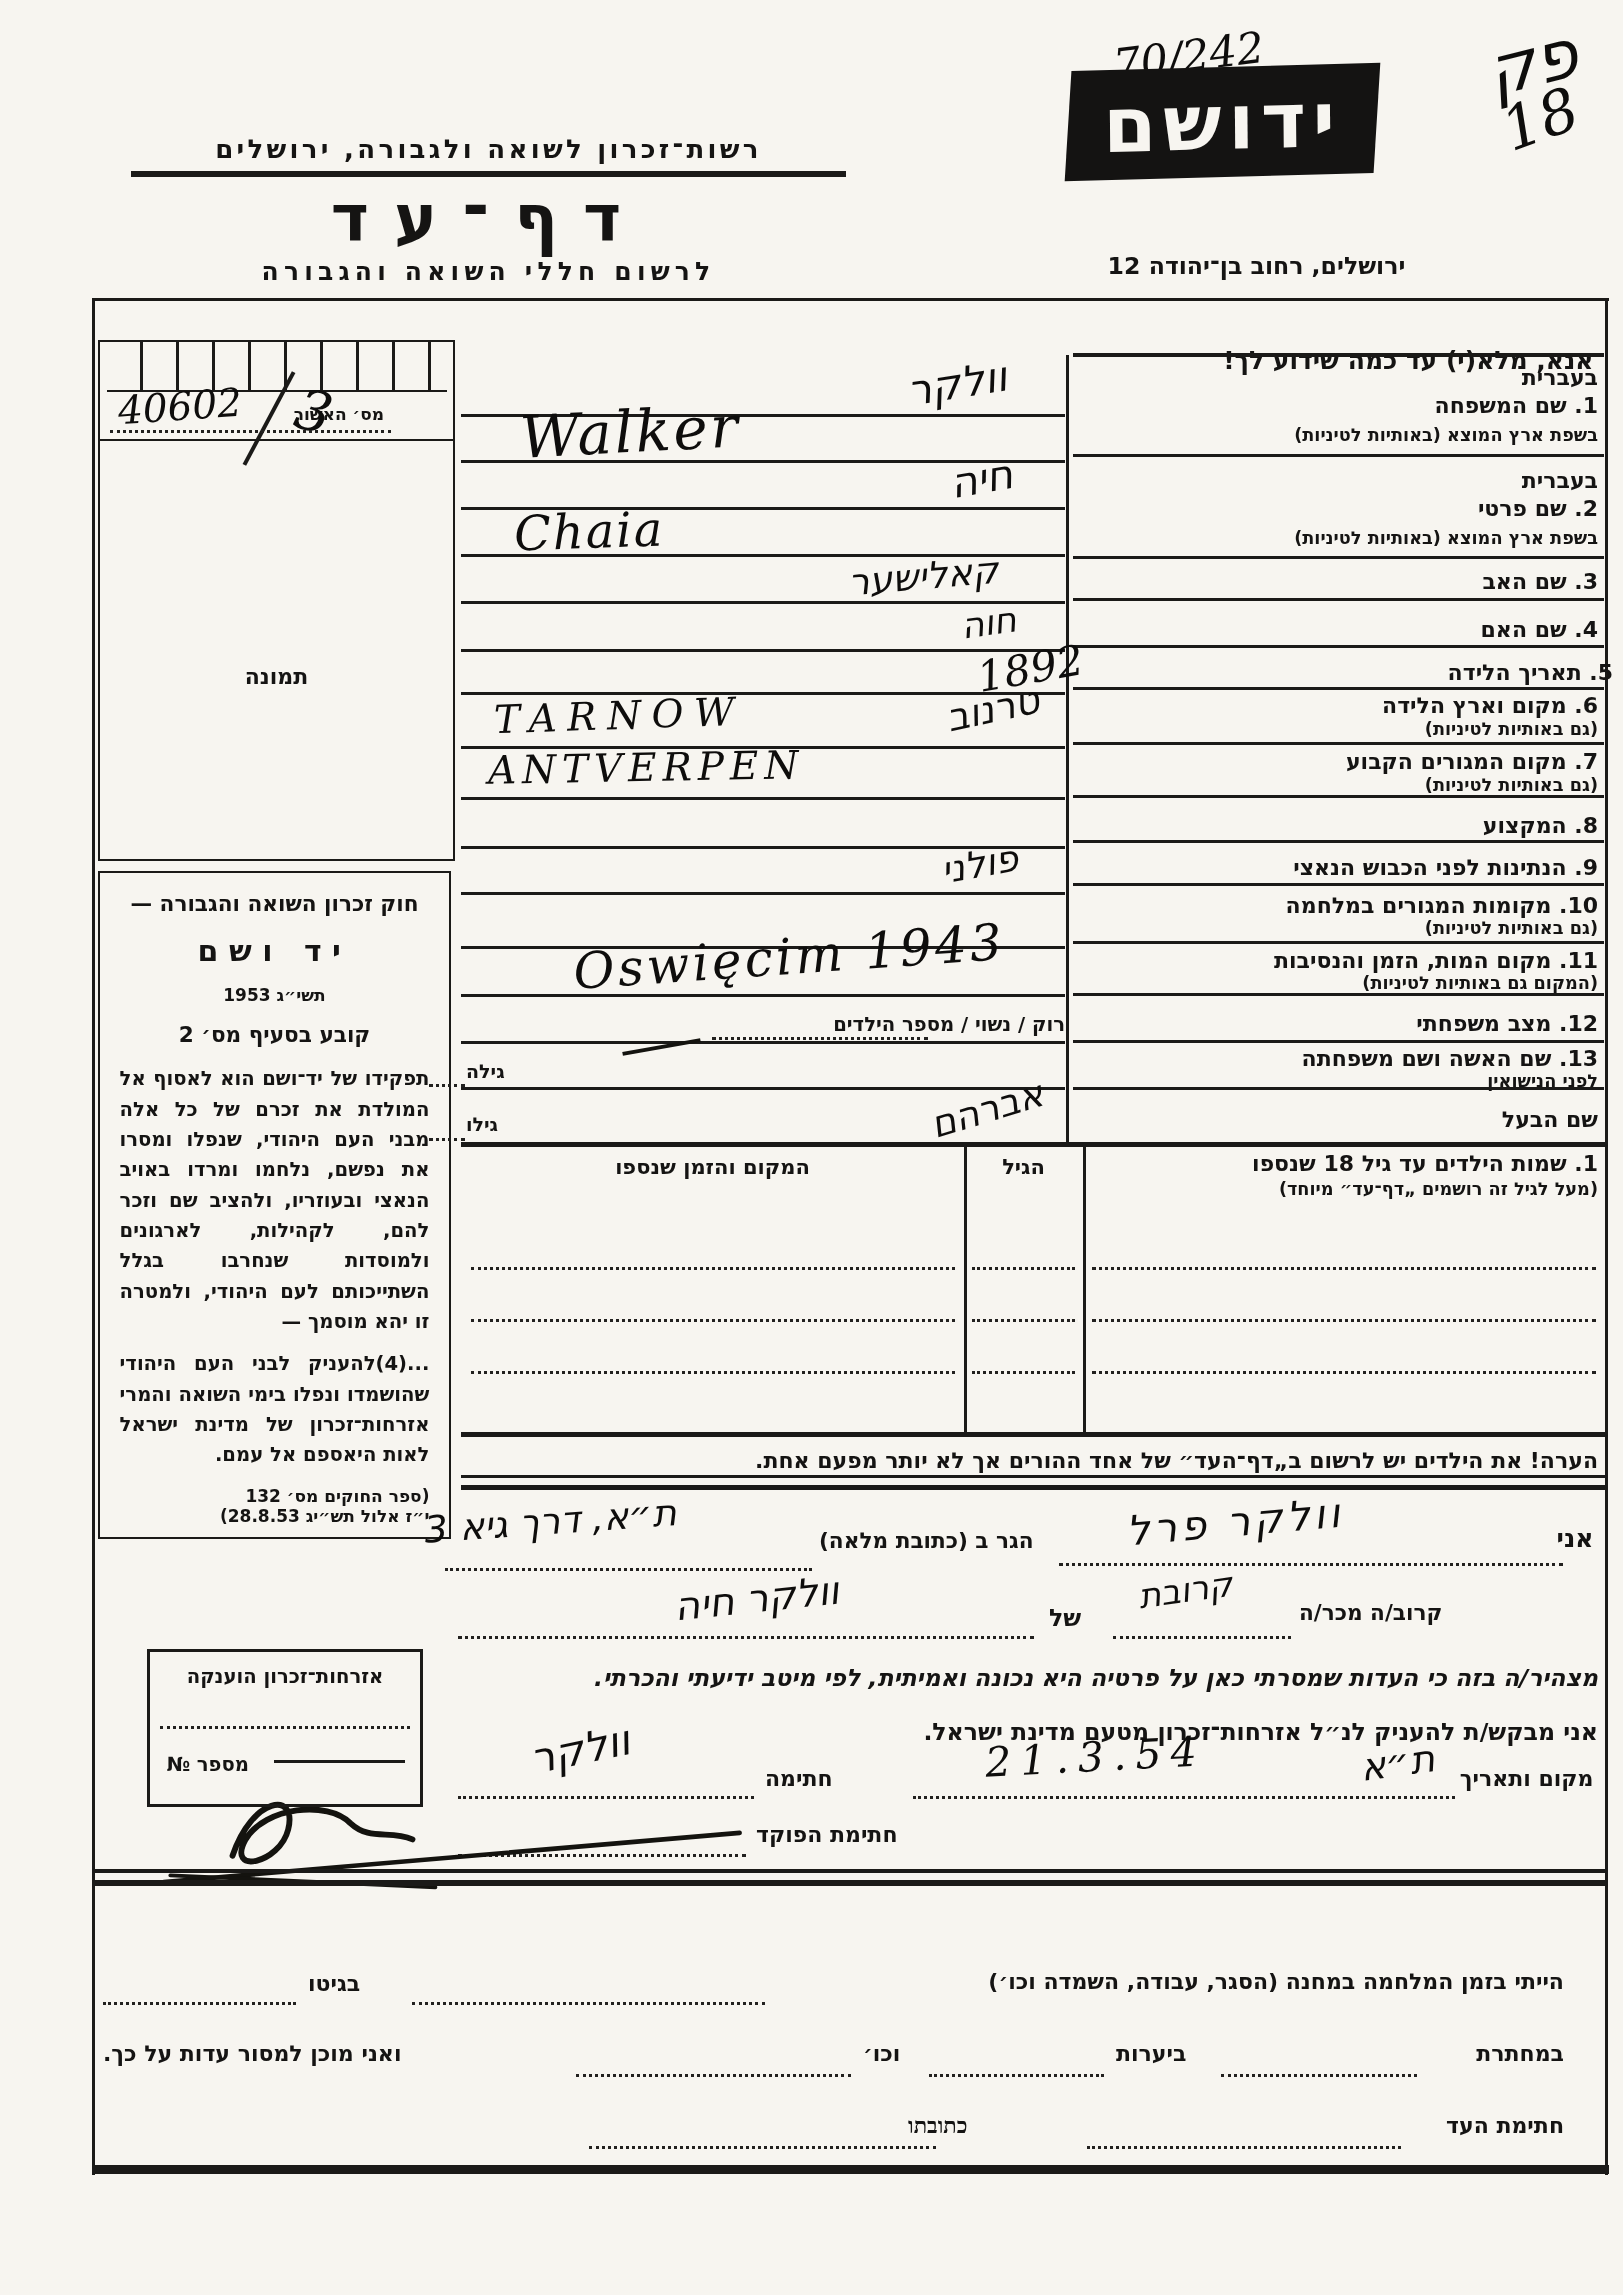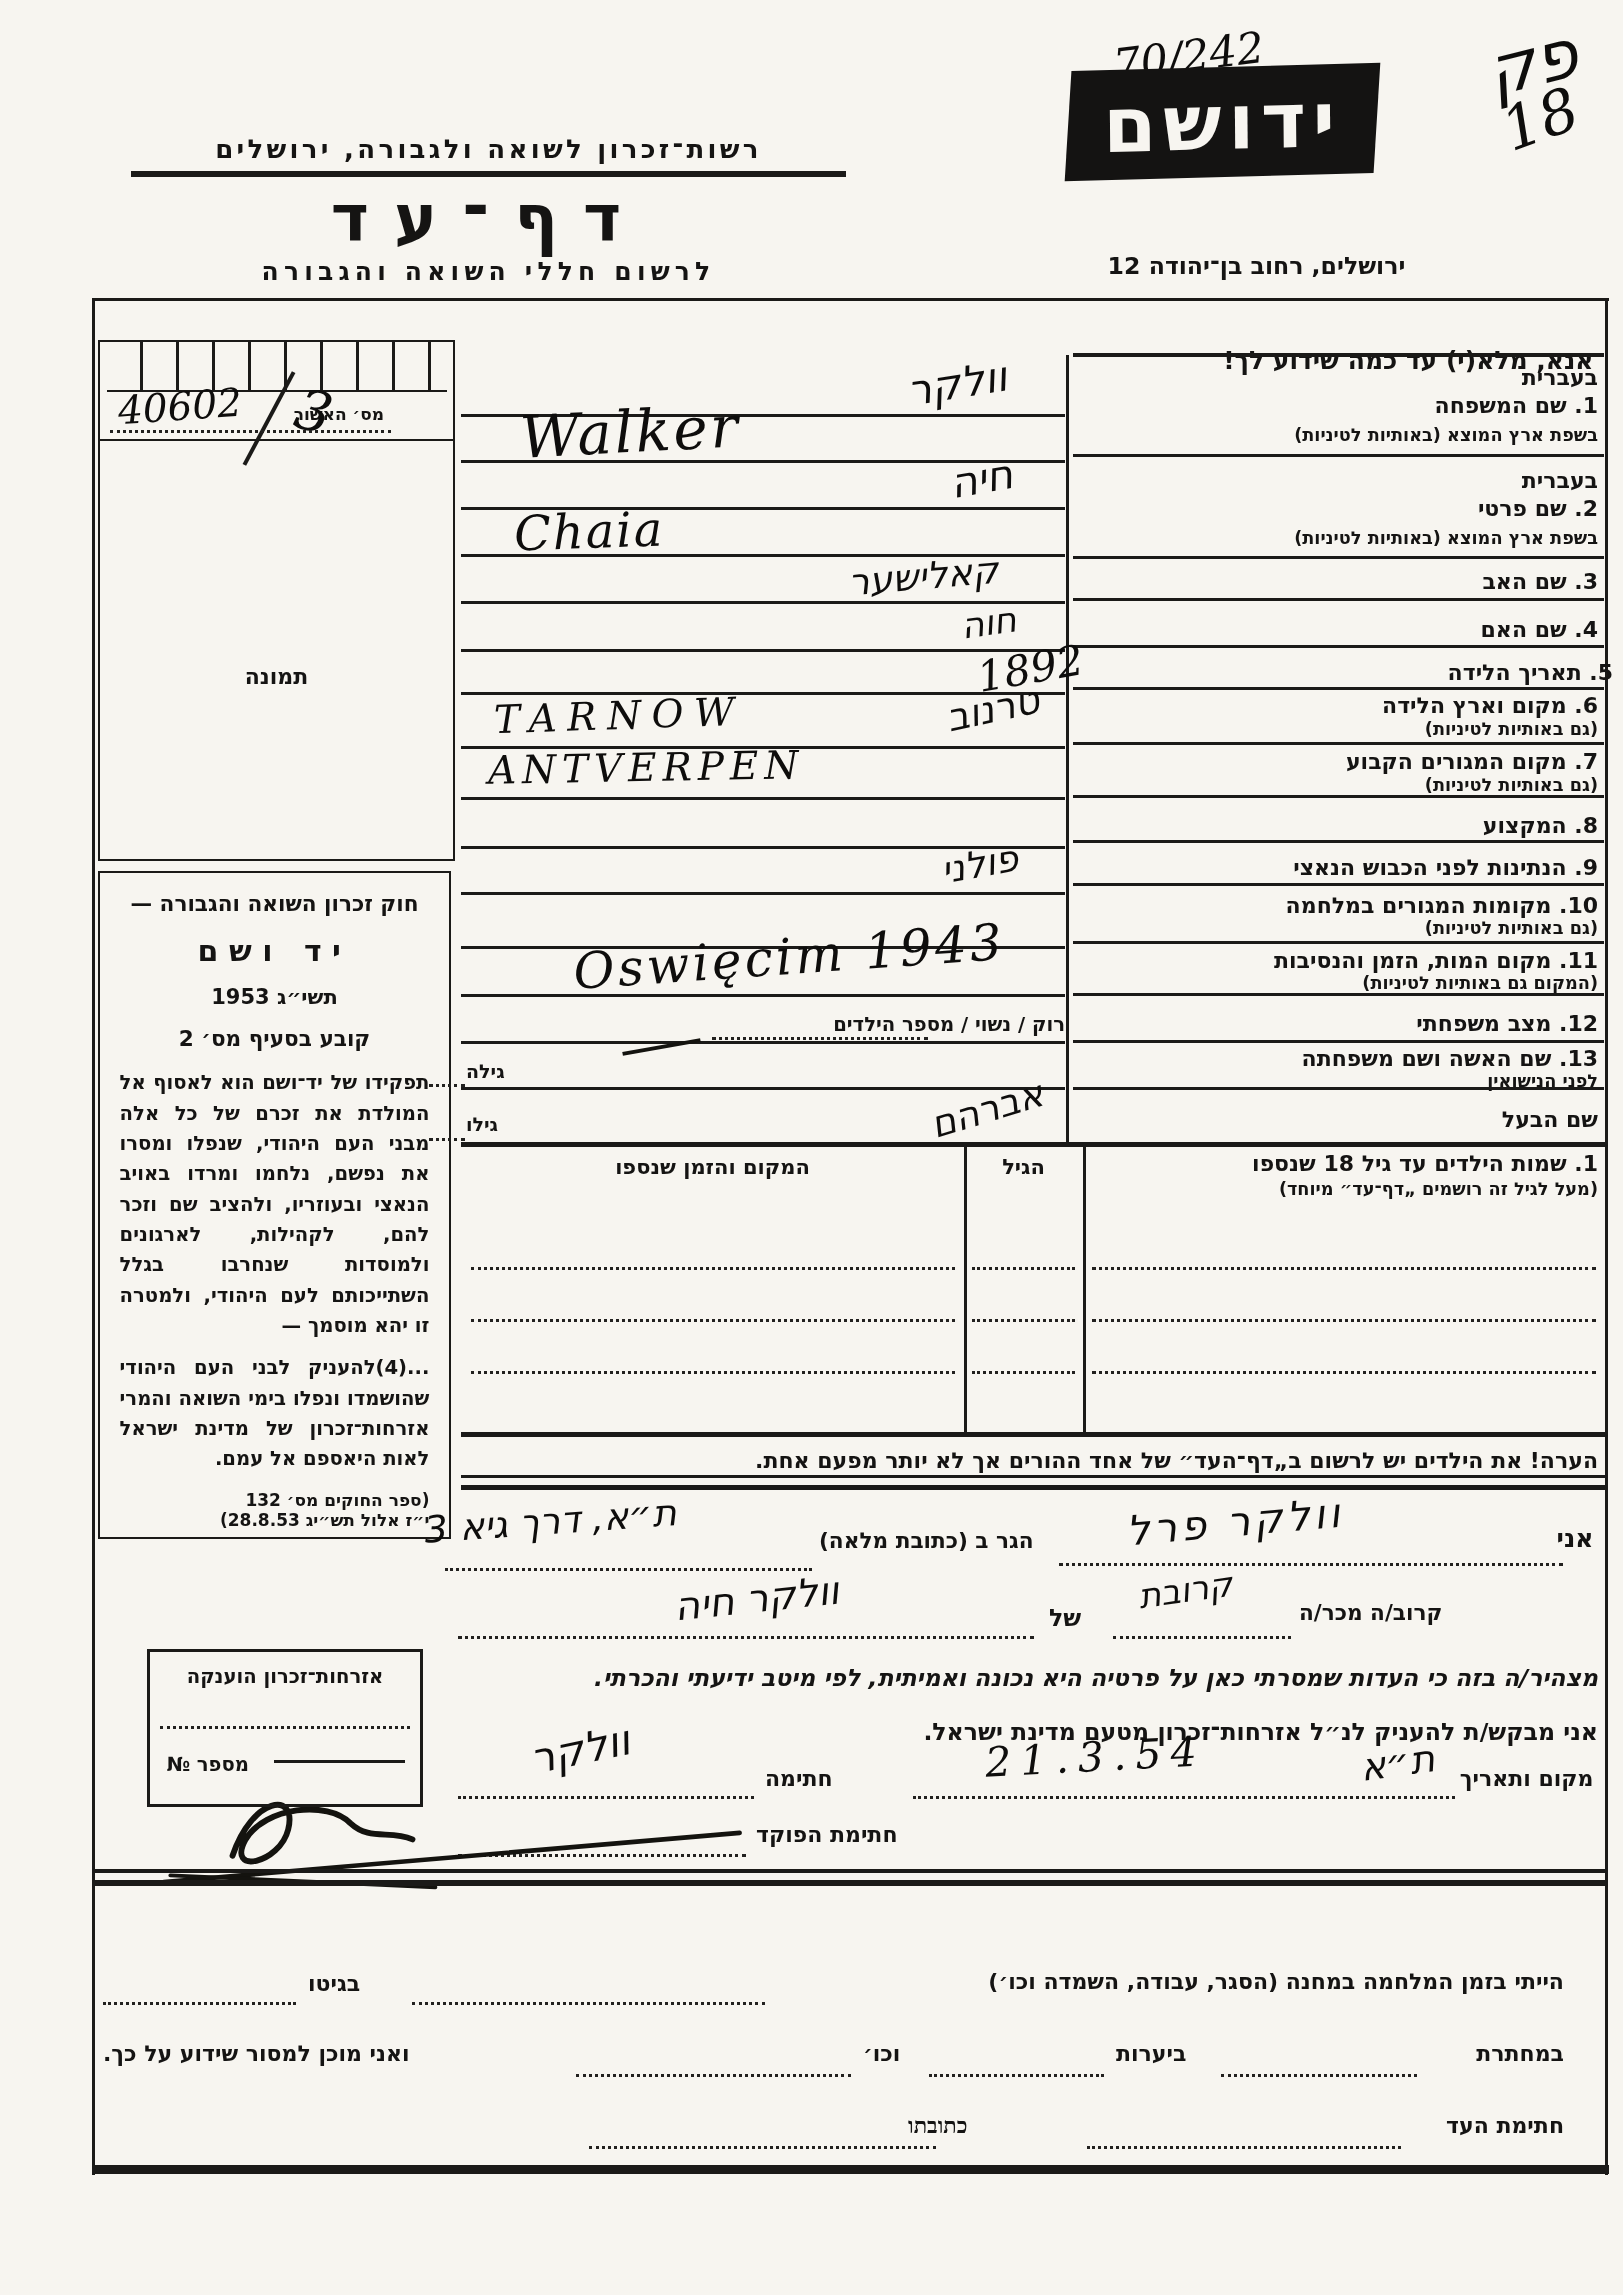--- a/index.html
+++ b/index.html
@@ -50,21 +50,21 @@
       <span class="hwl" style="position:absolute;left:196px;top:-13px;font-size:56px;transform:rotate(14deg);">3</span>
       <span style="position:absolute;left:167px;top:-26px;width:3.9px;height:105px;background:#1b1a18;transform:rotate(28deg);"></span>
       <div class="dt" style="position:absolute;left:9.8px;top:38px;width:281px;"></div>
     </div>
     <div class="lbl ctr" style="margin-top:223px;font-size:22px;text-align:center;">תמונה</div>
   </div>
 
   <div class="a box law" style="left:98px;top:871px;width:353px;height:668px;padding:18.3px 19.6px;box-sizing:border-box;direction:rtl;">
     <p class="lbl ctr" style="font-size:21.6px;text-align:center;white-space:normal;">חוק זכרון השואה והגבורה —</p>
     <p class="lbl ctr" style="font-size:30px;font-weight:900;letter-spacing:10.5px;text-align:center;">יד ושם</p>
-    <p class="lbl ctr" style="font-size:21px;text-align:center;">תשי״ג 1953</p>
+    <p class="lbl ctr" style="font-size:17px;text-align:center;">תשי״ג 1953</p>
     <p class="lbl ctr" style="font-size:21.6px;text-align:center;">קובע בסעיף מס׳ 2</p>
     <p style="font-weight:700;font-size:19.6px;line-height:1.55;text-align:justify;margin-bottom:11.8px;">תפקידו של יד־ושם הוא לאסוף אל המולדת את זכרם של כל אלה מבני העם היהודי, שנפלו ומסרו את נפשם, נלחמו ומרדו באויב הנאצי ובעוזריו, ולהציב שם וזכר להם, לקהילות, לארגונים ולמוסדות שנחרבו בגלל השתייכותם לעם היהודי, ולמטרה זו יהא מוסמך —</p>
     <p style="font-weight:700;font-size:19.6px;line-height:1.55;text-align:justify;margin-bottom:15.7px;">...(4)להעניק לבני העם היהודי שהושמדו ונפלו בימי השואה והמרי אזרחות־זכרון של מדינת ישראל לאות היאספם אל עמם.</p>
     <p style="font-weight:700;font-size:17px;margin:0;">(ספר החוקים מס׳ 132</p>
     <p style="font-weight:700;font-size:17px;margin:0;">י״ז אלול תש״יג 28.8.53)</p>
   </div>
 
   <div class="a lbl" style="right:29.5px;top:306px;font-size:25px;margin-top:40px;">אנא, מלא(י) עד כמה שידוע לך!</div>
   <div class="a thick" style="left:1073px;top:353px;width:531px;height:3.9px;"></div>
 
@@ -231,21 +231,21 @@
   <div class="a dt" style="left:412px;top:2002px;width:353px;"></div>
   <div class="a lbl" style="left:308px;top:1971px;">בגיטו</div>
   <div class="a dt" style="left:103px;top:2002px;width:193px;"></div>
 
   <div class="a lbl" style="right:59px;top:2041px;">במחתרת</div>
   <div class="a dt" style="left:1221px;top:2074px;width:196px;"></div>
   <div class="a lbl" style="left:1116px;top:2041px;">ביערות</div>
   <div class="a dt" style="left:929px;top:2074px;width:175px;"></div>
   <div class="a lbl" style="left:863px;top:2041px;">וכו׳</div>
   <div class="a dt" style="left:576px;top:2074px;width:275px;"></div>
-  <div class="a lbl" style="left:103px;top:2041px;">ואני מוכן למסור שידוע על כך.</div>
+  <div class="a lbl" style="left:103px;top:2041px;">ואני מוכן למסור עדות על כך.</div>
 
   <div class="a lbl" style="right:59px;top:2113px;">חתימת העד</div>
   <div class="a dt" style="left:1087px;top:2146px;width:314px;"></div>
   <div class="a lbl" style="left:908px;top:2113px;font-family:Liberation Serif, serif;">כתובתו</div>
   <div class="a dt" style="left:589px;top:2146px;width:347px;"></div>
 
   <div class="a thick" style="left:92px;top:2165px;width:1517px;height:9.2px;"></div>
 
 </div>
 

